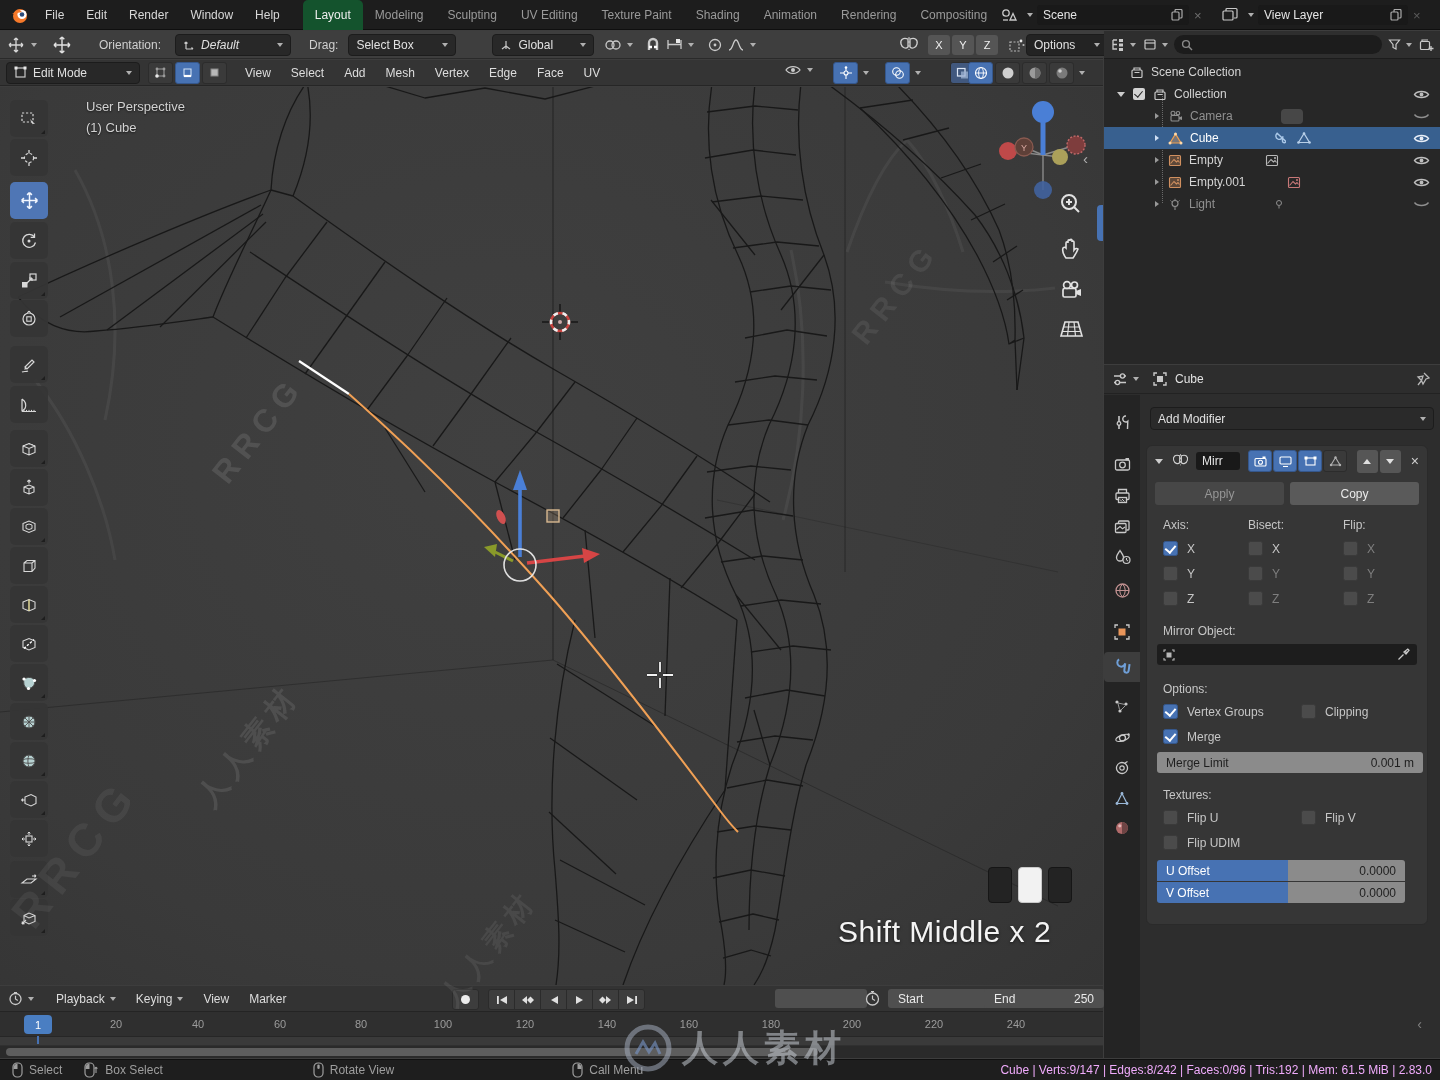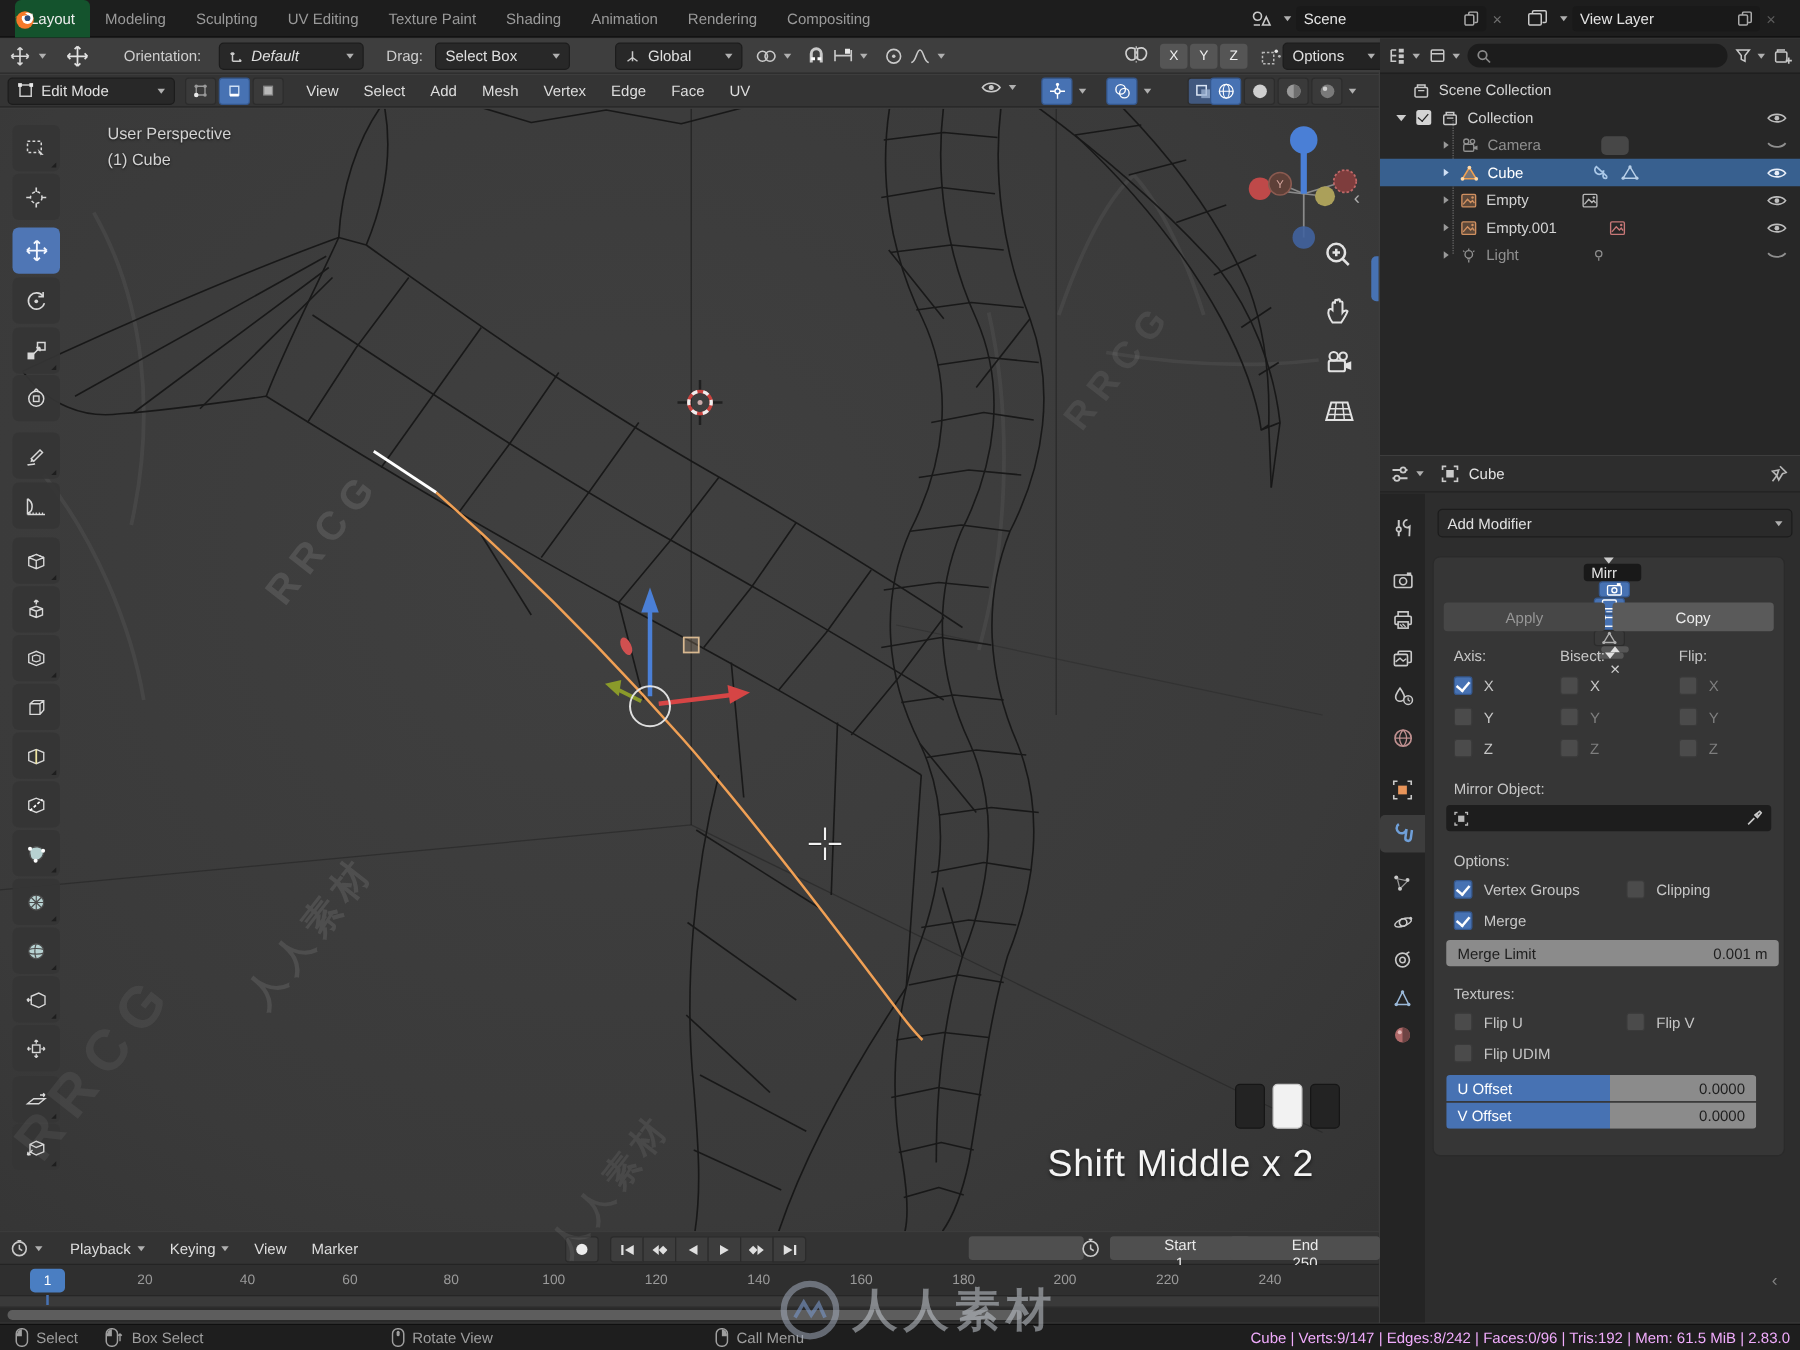--- a/index.html
+++ b/index.html
@@ -64,21 +64,21 @@
       border-right:2px solid #fff;border-bottom:2px solid #fff;transform:rotate(40deg);}
   .gbtn{height:23px;border-radius:3px;display:flex;align-items:center;justify-content:center;font-size:12px;}
   .slider{height:21px;background:#8b8b8b;border-radius:3px;color:#1e1e1e;display:flex;align-items:center;justify-content:space-between;padding:0 9px;}
   .modbox{position:absolute;left:42px;top:66px;width:288px;background:#363636;border-radius:6px;border:1px solid #2a2a2a;}
   
   .timeline{left:0;top:986px;width:1103px;height:72px;background:#303030;}
   .tl-head{height:25px;background:#333333;border-bottom:1px solid #242424;display:flex;align-items:center;}
   .tick{position:absolute;top:6px;transform:translateX(-50%);color:#9b9b9b;font-size:11px;}
   .transport{display:flex;}
   .transport .tbtn{width:25px;height:19px;background:#3d3d3d;border:1px solid #2b2b2b;display:flex;align-items:center;justify-content:center;margin-left:-1px;}
-  .numfield{background:#4f4f4f;border-radius:3px;height:19px;display:flex;align-items:center;color:#eaeaea;flex-direction:column;}
+  .numfield{background:#4f4f4f;border-radius:3px;height:19px;display:flex;align-items:center;color:#eaeaea;}
   
   .statusbar{left:0;top:1059px;width:1440px;height:21px;background:#1e1e1e;border-top:1px solid #101010;
              display:flex;align-items:center;color:#9e9e9e;}
   
   .wm{position:absolute;pointer-events:none;font-weight:bold;}
   svg{display:block;}
 </style>
 </head>
 <body>
 
@@ -86,20 +86,27 @@
 
   <header class="abs topbar row r">
     <span class="abs" style="left:10px;top:5px;">
       <svg width="20" height="20" viewBox="0 0 20 20">
           <circle cx="10" cy="11" r="7" fill="#f5792a"></circle>
           <circle cx="12" cy="9.5" r="4.6" fill="#fff"></circle>
           <circle cx="12" cy="9.5" r="2.3" fill="#2a4a7a"></circle>
           <path d="M2,9 L9,4.5 L12,7 Z" fill="#f5792a"></path>
         </svg>
     </span>
+    <nav class="row" style="margin-left:34px;">
+      <span class="menu-item">File</span>
+      <span class="menu-item">Edit</span>
+      <span class="menu-item">Render</span>
+      <span class="menu-item">Window</span>
+      <span class="menu-item">Help</span>
+    </nav>
     <nav class="row" style="margin-left:12px;">
       <span class="ws-tab active">Layout</span>
       <span class="ws-tab">Modeling</span>
       <span class="ws-tab">Sculpting</span>
       <span class="ws-tab">UV Editing</span>
       <span class="ws-tab">Texture Paint</span>
       <span class="ws-tab">Shading</span>
       <span class="ws-tab">Animation</span>
       <span class="ws-tab">Rendering</span>
       <span class="ws-tab">Compositing</span>
@@ -914,21 +921,21 @@
         </span>
     </div>
 
     <div class="abs" style="left:36px;top:28px;width:300px;height:665px;">
       <div class="dd" style="position:absolute;left:10px;top:14px;width:268px;height:21px;background:#2a2a2a;">
         <span style="flex:1;">Add Modifier</span>
         <span class="chev"></span>
       </div>
       <div class="modbox" style="left:6px;top:52px;width:280px;height:478px;">
 
-        <div class="row" style="height:30px;padding:0 8px;flex-direction:column;">
+        <div class="row" style="height:30px;padding:0 8px;">
           <span class="tri-d"></span>
           <svg style="margin-left:8px;" width="20" height="16" viewBox="0 0 22 18">
               <path d="M10,3 C5,1 2,4 3,8 C4,12 8,13 10,11 Z" fill="none" stroke="#d0d0d0" stroke-width="1.3"></path>
               <path d="M12,3 C17,1 20,4 19,8 C18,12 14,13 12,11 Z" fill="none" stroke="#d0d0d0" stroke-width="1.3"></path>
               <path d="M11,1 V14" stroke="#d0d0d0" stroke-width="1" stroke-dasharray="2 2"></path>
             </svg>
           <span class="idfield" style="width:34px;margin-left:6px;height:18px;">
               <span>Mirr</span>
             </span>
           <span class="sqbtn on" style="margin-left:8px;">

